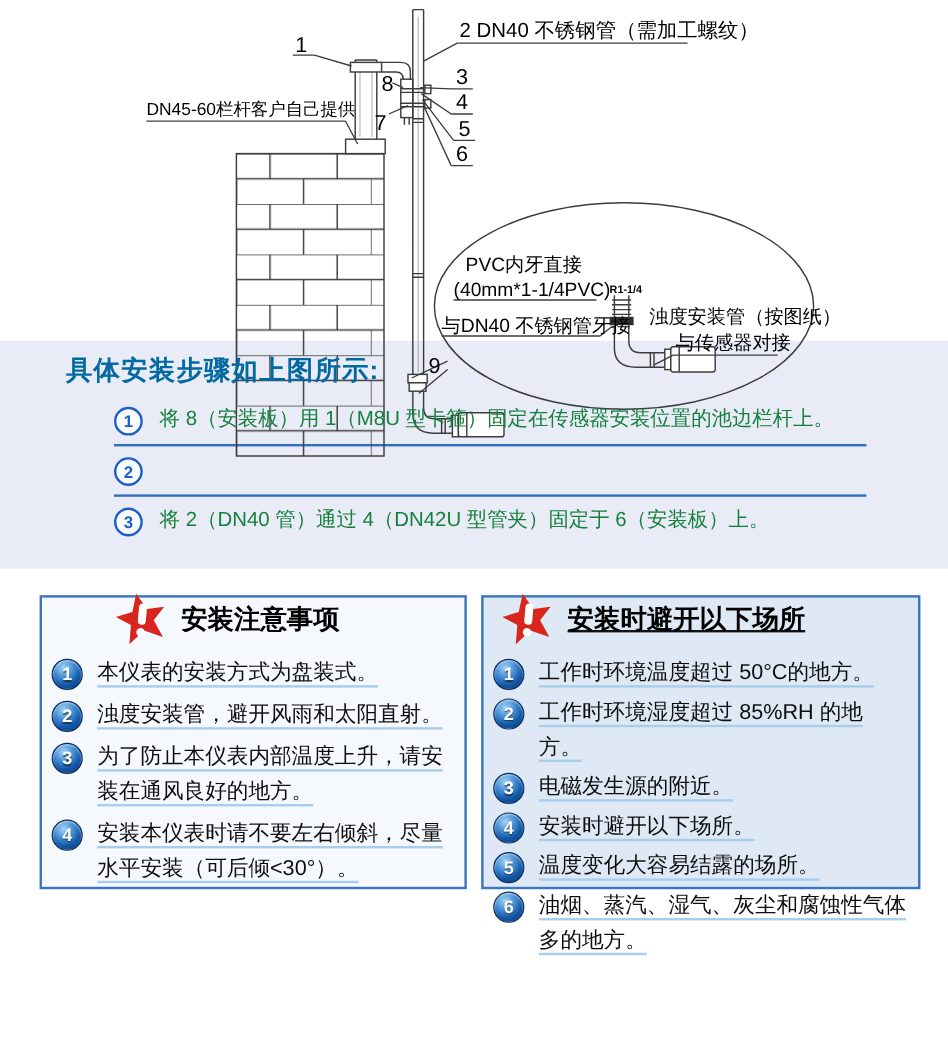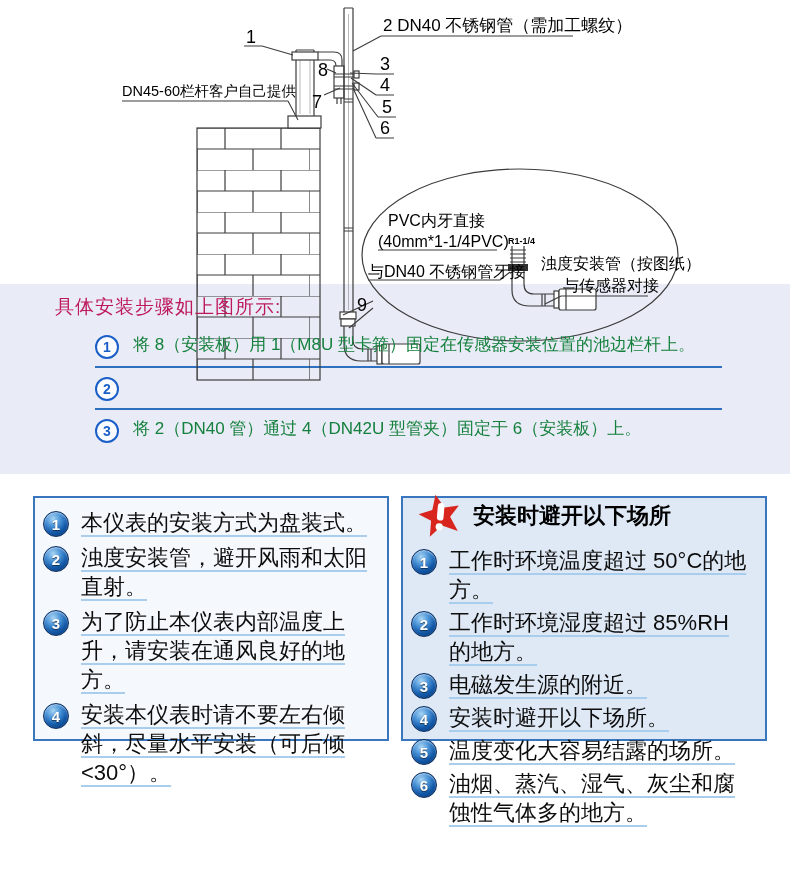--- a/index.html
+++ b/index.html
@@ -9,55 +9,55 @@
   }
   
   .diagram-section{height:284px;background:#fff;}
   .diagram-section svg{display:block;}
 
   
   .steps-section{
     height:190px;background:#e9ecf6;box-sizing:border-box;
     padding:10px 68px 6px 55px;overflow:hidden;
   }
-  .steps-title{font-size:19px;font-weight:normal;margin:0 0 6px 0;color:#be185d;letter-spacing:1px;}
+  .steps-title{font-size:22px;font-weight:bold;margin:0 0 6px 0;color:#0369a1;letter-spacing:1px;}
   .steps-list{margin-left:40px;}
   .step-row{display:flex;gap:14px;align-items:flex-start;padding:6px 0 7px;border-bottom:2px solid #2e6fc0;}
   .step-row:last-child{border-bottom:none;}
   .step-num{
     flex:0 0 auto;width:20px;height:20px;margin-top:3px;border:2px solid #1a5fc8;border-radius:50%;
     color:#1a5fc8;background:#fbfcff;font-size:14px;font-weight:bold;
     display:flex;align-items:center;justify-content:center;
   }
   .step-text{font-size:17px;line-height:26px;color:#15803d;}
 
   
   .boxes-row{display:flex;gap:12px;margin:22px 23px 0 33px;height:245px;}
   .note-box{box-sizing:border-box;border:2px solid #3a76bd;position:relative;padding:10px 10px 8px 8px;}
   .note-box.notes{width:356px;background:#f5f9fe;}
   .note-box.avoid{width:366px;background:#dfe9f6;}
   .box-header{display:flex;align-items:center;gap:10px;margin-top:-16px;margin-bottom:6px;}
   .notes .box-header{padding-left:52px;}
-  .avoid .box-header{padding-left:6px;}
+  .avoid .box-header{padding-left:6px;text-decoration:underline;}
   .star-icon{width:46px;height:48px;flex:0 0 auto;}
   .box-title{font-size:22px;font-weight:bold;color:#000;}
   .box-items{display:flex;flex-direction:column;}
   .notes .box-items{gap:6px;}
   .avoid .box-items{gap:4px;}
   .note-item{display:flex;gap:12px;align-items:flex-start;}
   .badge3d{
     flex:0 0 auto;width:24px;height:24px;margin-top:3px;border-radius:50%;
     background:radial-gradient(circle at 38% 28%, #a8d4f2 0%, #4b94d8 32%, #1258a8 62%, #063069 100%);
     border:1.5px solid #0a2c5e;color:#fff;font-size:15px;font-weight:bold;
     display:flex;align-items:center;justify-content:center;
     text-shadow:0 1px 1px rgba(0,0,0,.55);
     box-shadow:inset 0 1px 2px rgba(255,255,255,.6);
   }
   .note-text{
-    font-size:22px;line-height:29px;color:#0d0d0d;
+    font-size:18px;line-height:29px;color:#0d0d0d;
     text-decoration:underline;text-decoration-color:#a9cdec;
     text-decoration-thickness:1.5px;text-underline-offset:5px;
   }
 </style>
 </head>
 <body>
 
 <div class="page">
 
   <div class="diagram-section">
@@ -173,20 +173,32 @@
         <div class="step-row">
           <span class="step-num">3</span>
           <span class="step-text">将 2（DN40 管）通过 4（DN42U 型管夹）固定于 6（安装板）上。</span>
         </div>
       </div>
   </div>
 
   <div class="boxes-row">
 
     <div class="note-box notes">
+      <div class="box-header">
+        <svg class="star-icon" viewBox="0 0 40 42">
+          <g transform="rotate(-12 20 21)">
+            <path d="M20 2 L25.5 14.5 L38 15.5 L28.5 23.5 L32.5 37 L20 29.5 L7.5 37 L11.5 23.5 L2 15.5 L14.5 14.5 Z" fill="#d8251d"></path>
+          </g>
+          <g transform="rotate(5 20 22)">
+            <rect x="17.3" y="9.5" width="5.8" height="15.5" rx="2.8" fill="#fff"></rect>
+            <circle cx="20" cy="30.5" r="3.1" fill="#fff"></circle>
+          </g>
+        </svg>
+        <span class="box-title">安装注意事项</span>
+      </div>
       <div class="box-items">
 
           <div class="note-item">
             <span class="badge3d">1</span>
             <span class="note-text">本仪表的安装方式为盘装式。</span>
           </div>
 
           <div class="note-item">
             <span class="badge3d">2</span>
             <span class="note-text">浊度安装管，避开风雨和太阳直射。</span>

